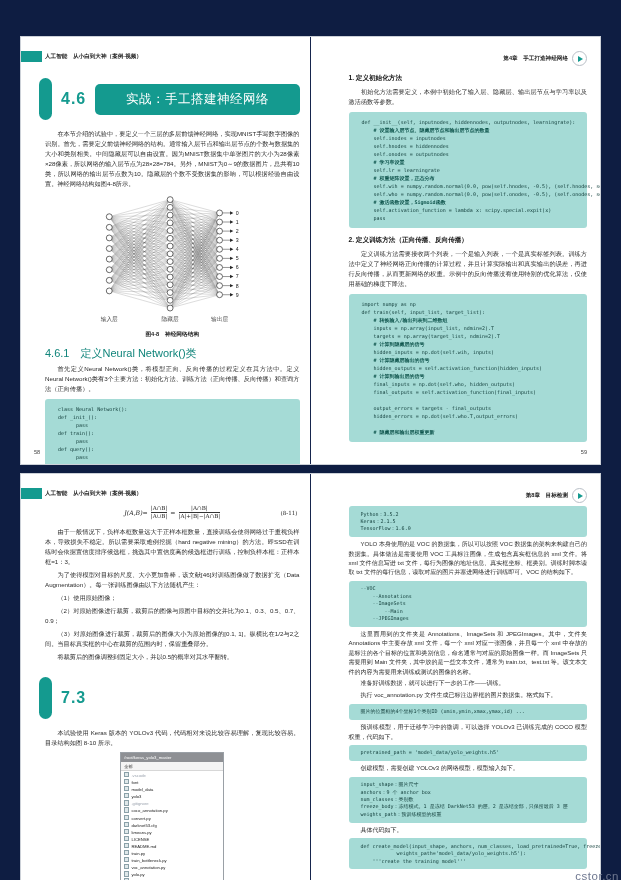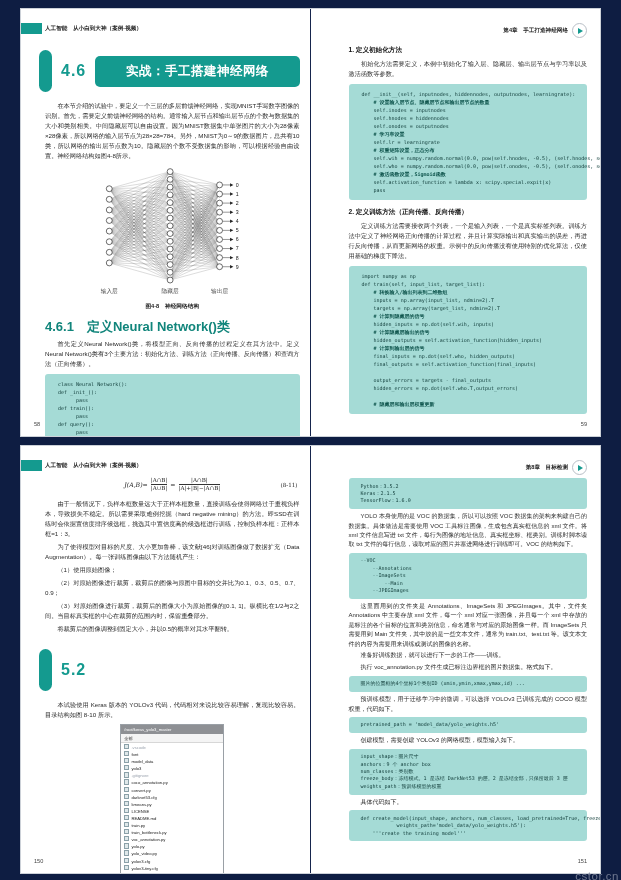--- a/index.html
+++ b/index.html
@@ -1,41 +1,41 @@
 <!DOCTYPE html>
 <html lang="zh"><head>
 <meta charset="utf-8">
 <style>
   html,body{margin:0;padding:0;}
   body{background:#0e1d42;font-family:"Liberation Sans","DejaVu Sans",sans-serif;}
   .canvas{position:relative;width:621px;height:880px;background:#0e1d42;overflow:hidden;}
 
-  .spread{position:absolute;left:20px;width:581px;height:429px;display:flex;background:#a16207;border:1px solid #ccd1d8;box-sizing:border-box;}
+  .spread{position:absolute;left:20px;width:581px;height:429px;display:flex;background:#a16207;border:1px solid #ccd1d8;box-sizing:border-box;margin-top:28px;}
   .spread-top{top:8px;}
   .spread-bottom{top:445px;}
   .page{width:50%;height:100%;position:relative;overflow:hidden;background:#fff;box-sizing:border-box;}
   .page-left{border-right:1.5px solid #16254d;padding:14px 10px 10px 24px;}
   .page-right{padding:14px 13px 10px 38px;}
 
   
   .hdr-left{position:relative;display:flex;align-items:center;font-size:5.6px;font-weight:bold;color:#1b1b1b;height:12px;}
   .hdr-sq{position:absolute;left:-24px;top:0;width:21px;height:11px;background:#149a8f;}
   .hdr-right{display:flex;justify-content:flex-end;align-items:center;gap:4px;font-size:5.6px;font-weight:bold;color:#1b1b1b;height:15px;}
   .play-circle{width:13px;height:13px;border:1px solid #b9bfc7;border-radius:50%;display:flex;align-items:center;justify-content:center;flex:0 0 auto;}
   .play-tri{width:0;height:0;border-left:5.5px solid #149a8f;border-top:3.2px solid transparent;border-bottom:3.2px solid transparent;margin-left:1.5px;}
 
   
   .banner{display:flex;align-items:center;margin:15px 0 9px;}
   .banner-pill{width:13px;height:42px;background:#149a8f;border-radius:7px;margin-left:-6px;flex:0 0 auto;}
   .banner-num{color:#149a8f;font-size:16px;font-weight:bold;margin:0 9px 0 9px;letter-spacing:1px;}
-  .banner-title{background:#149a8f;color:#fff;font-weight:bold;font-size:12.5px;padding:7px 10px;border-radius:5px;flex:1;text-align:center;letter-spacing:0.5px;}
+  .banner-title{background:#149a8f;color:#fff;font-weight:normal;font-size:12.5px;padding:7px 10px;border-radius:5px;flex:1;text-align:center;letter-spacing:0.5px;}
 
   
   .para{font-size:6.2px;line-height:10px;color:#2a2a2a;text-align:justify;text-indent:2em;margin:3px 0;}
-  .sub-heading{color:#11857b;font-size:13px;font-weight:bold;margin:7px 0 3px;}
+  .sub-heading{color:#11857b;font-size:11px;font-weight:normal;margin:7px 0 3px;}
   .num-heading{font-size:6.6px;font-weight:bold;color:#111;margin:8px 0 4px;}
   .page-num{position:absolute;bottom:9px;font-size:5.6px;color:#444;}
   .page-num.pn-left{left:13px;}
   .page-num.pn-right{right:13px;}
 
   
   .code{background:#a5dbd6;border-radius:3px;padding:6px 8px 6px 13px;margin:5px 0;}
   .code .line{font-family:"DejaVu Sans Mono","Liberation Mono",monospace;font-size:5px;line-height:8px;white-space:pre;color:#14403d;}
   .code .line.comment{font-weight:bold;color:#0e544c;}
 
@@ -509,21 +509,21 @@
         <span class="eq-tag">(8-11)</span>
       </div>
       <div class="para">由于一般情况下，负样本框数量远大于正样本框数量，直接训练会使得网络过于重视负样本，导致损失不稳定。所以需要采取难例挖掘（hard negative mining）的方法。即SSD在训练时会依据置信度排序候选框，挑选其中置信度高的候选框进行训练，控制负样本框：正样本框=1：3。</div>
       <div class="para">为了使得模型对目标的尺度、大小更加鲁棒，该文献[46]对训练图像做了数据扩充（Data Augmentation）。每一张训练图像由以下方法随机产生：</div>
       <div class="para">（1）使用原始图像；</div>
       <div class="para">（2）对原始图像进行裁剪，裁剪后的图像与原图中目标的交并比为0.1、0.3、0.5、0.7、0.9；</div>
       <div class="para">（3）对原始图像进行裁剪，裁剪后的图像大小为原始图像的[0.1, 1]。纵横比在1/2与2之间。当目标真实框的中心在裁剪的范围内时，保留重叠部分。</div>
       <div class="para">将裁剪后的图像调整到固定大小，并以0.5的概率对其水平翻转。</div>
       <div class="banner">
         <span class="banner-pill"></span>
-        <span class="banner-num">5.2</span>
+        <span class="banner-num">7.3</span>
       </div>
       <div class="para">本试验使用 Keras 版本的 YOLOv3 代码，代码相对来说比较容易理解，复现比较容易。目录结构如图 8-10 所示。</div>
       <div class="fm">
         <div class="fm-title">/root/keras_yolo3_master</div>
         <div class="fm-filter">全部</div>
         <div class="fm-list">
             <div class="fm-item gray">.vscode</div>
             <div class="fm-item">font</div>
             <div class="fm-item">model_data</div>
             <div class="fm-item">yolo3</div>

